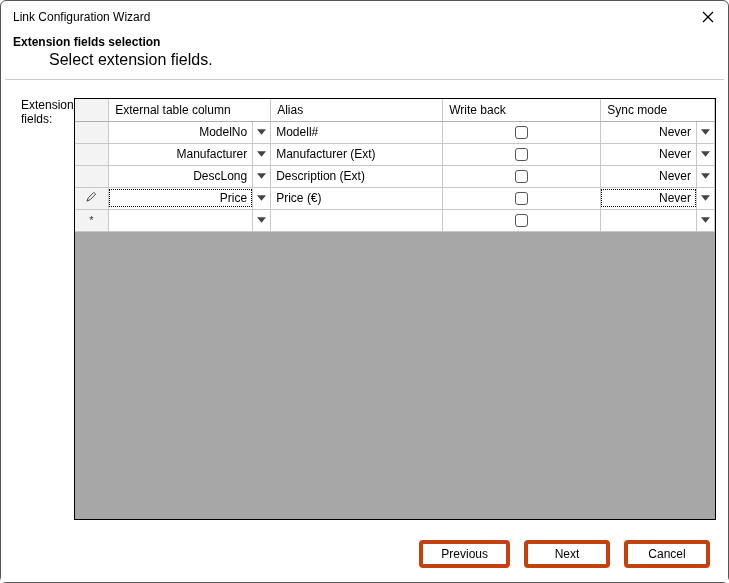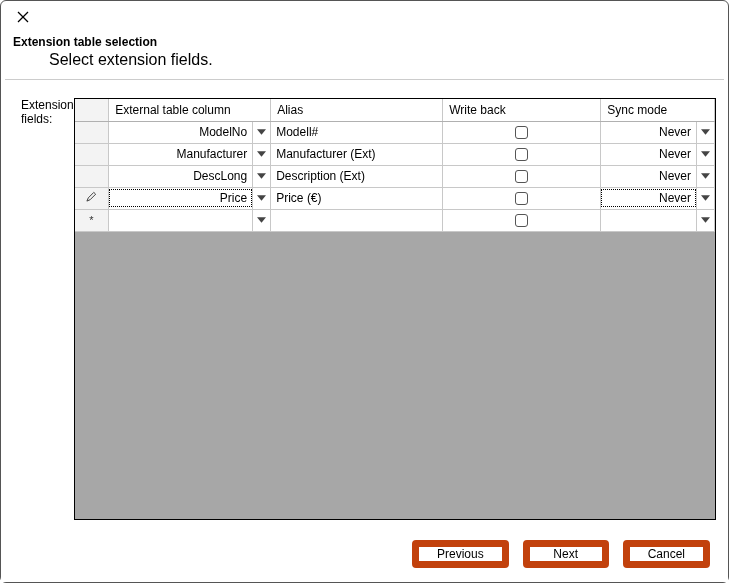--- a/index.html
+++ b/index.html
@@ -121,44 +121,45 @@
   tr.dividerrow td { border-top: 1.5px solid #8a8a8a; }
   .grid-fill { flex: 1 1 auto; background: #a7a7a7; }
   .footer {
     padding: 10px 18px 14px 18px;
     display: flex; justify-content: flex-end; gap: 14px;
     background: #fff;
   }
   .btn {
     min-width: 86px;
     height: 28px;
-    border: 7px solid #c2410c;
+    border: 4px solid #c2410c;
     border-radius: 4px;
     background: #fff;
     font-size: 12px;
     cursor: pointer;
     padding: 0 18px;
   }
 </style>
 </head>
 <body>
 
 <div class="window">
 
   <div class="titlebar">
+    <span class="title">Link Configuration Wizard</span>
     <div class="close-btn">
       <svg viewBox="0 0 12 12">
           <line x1="1" y1="1" x2="11" y2="11"></line>
           <line x1="11" y1="1" x2="1" y2="11"></line>
         </svg>
     </div>
   </div>
 
   <div class="header-block">
-    <div class="heading">Extension table selection</div>
+    <div class="heading">Extension fields selection</div>
     <div class="sub">Select extension fields.</div>
   </div>
 
   <div class="sep"></div>
 
   <div class="content">
     <div class="content-label">Extension fields:</div>
 
     <div class="grid-wrap">
       <table class="grid">

